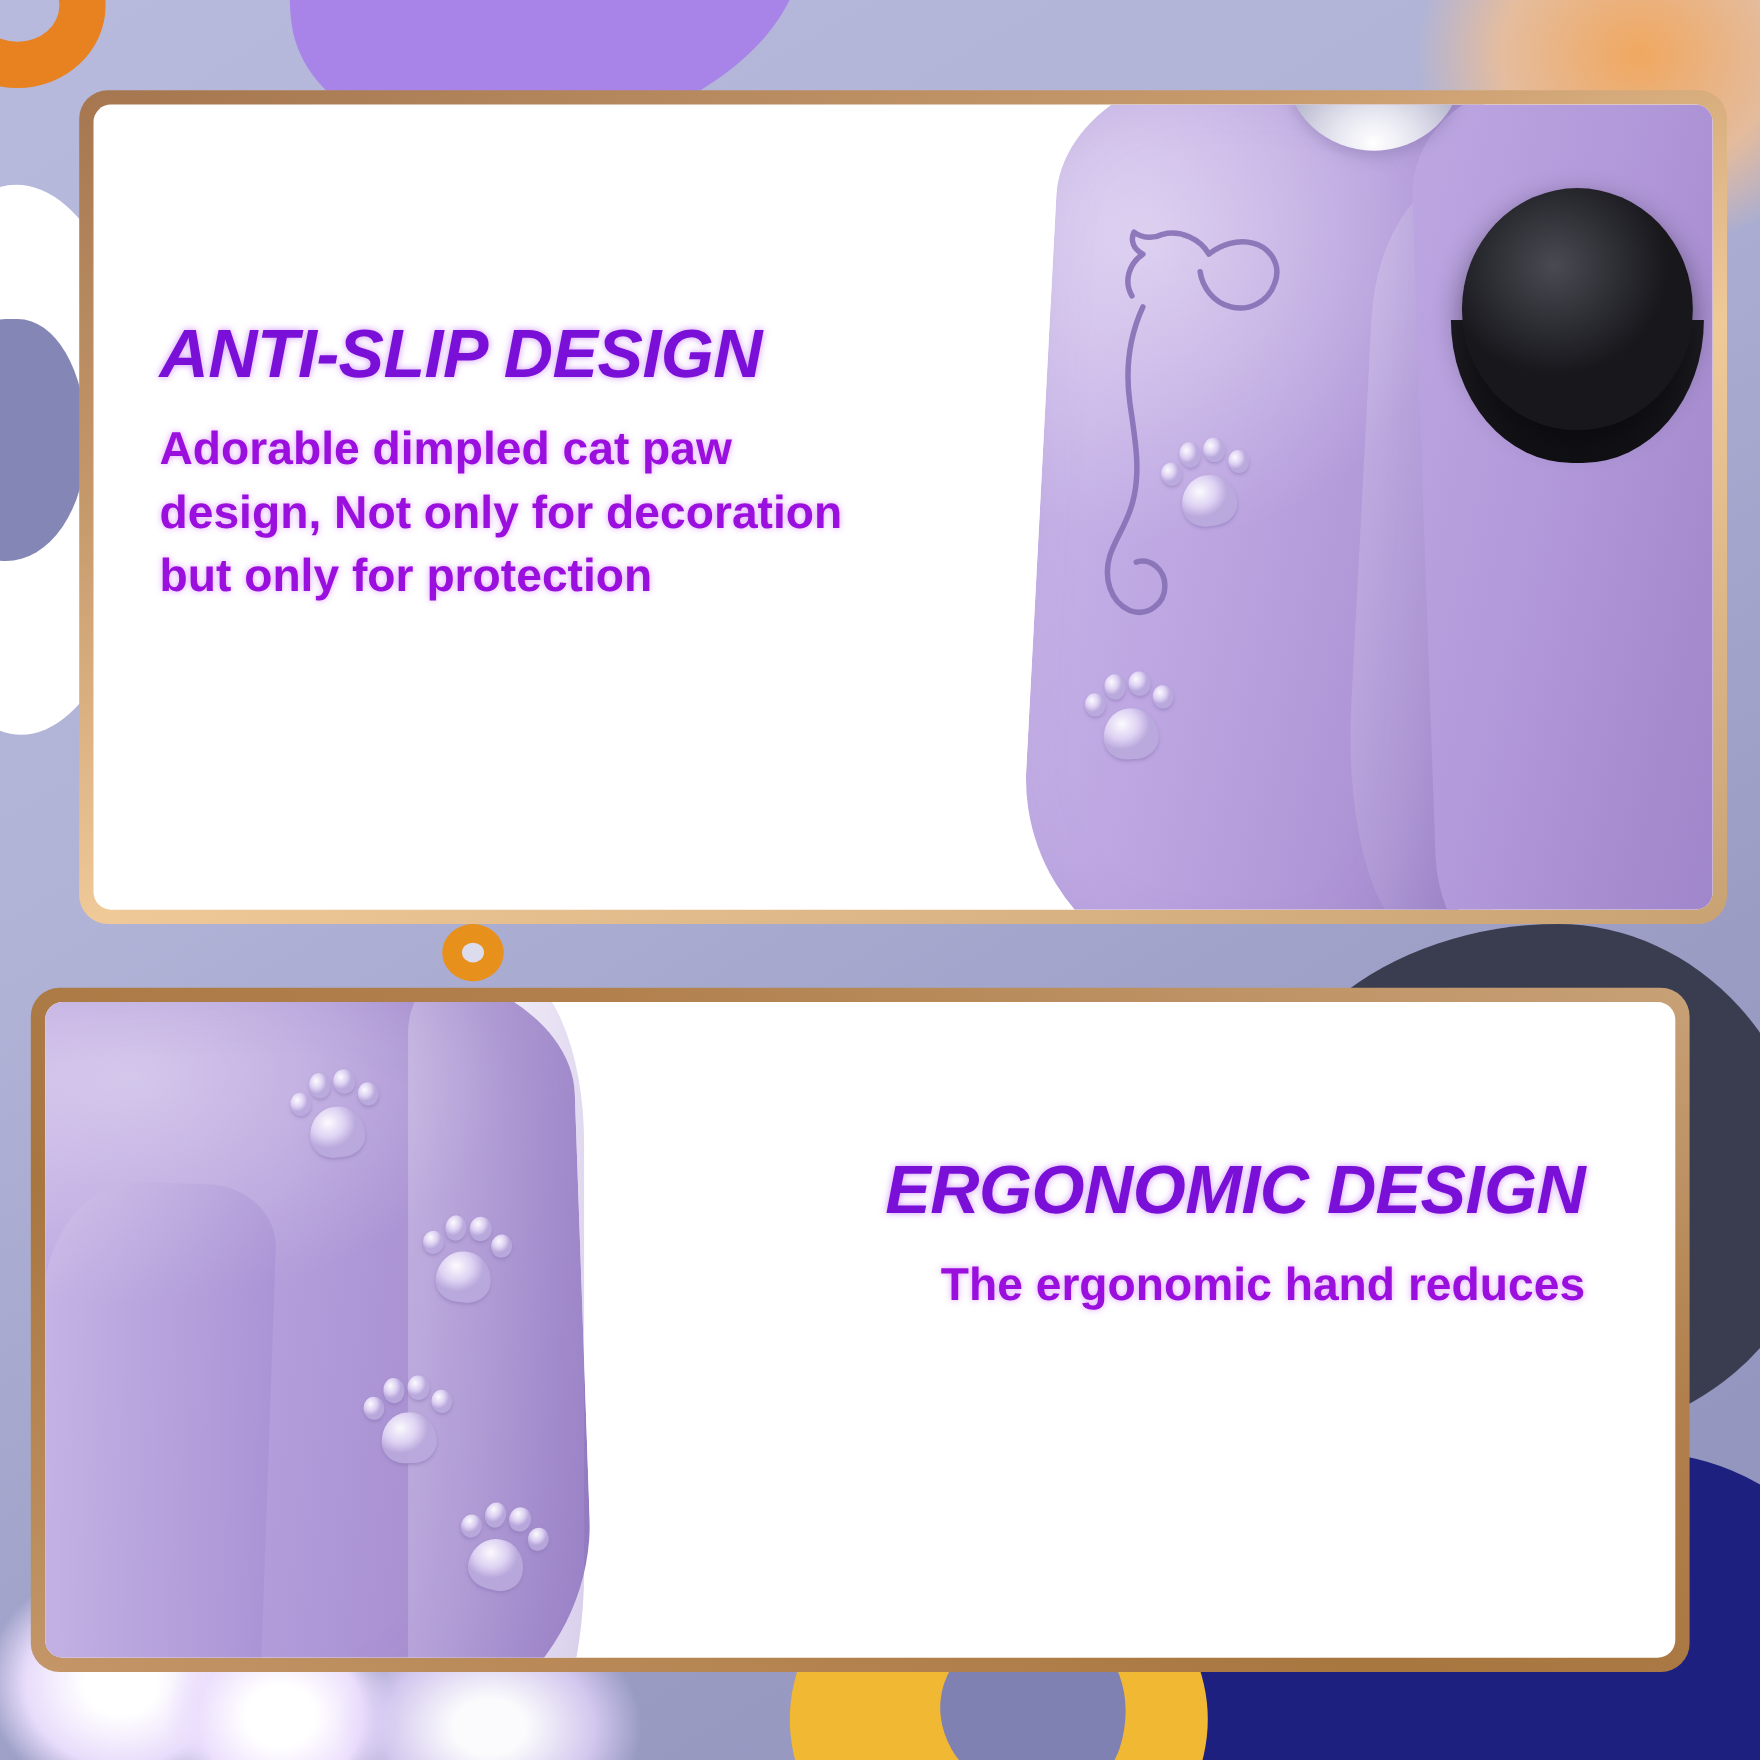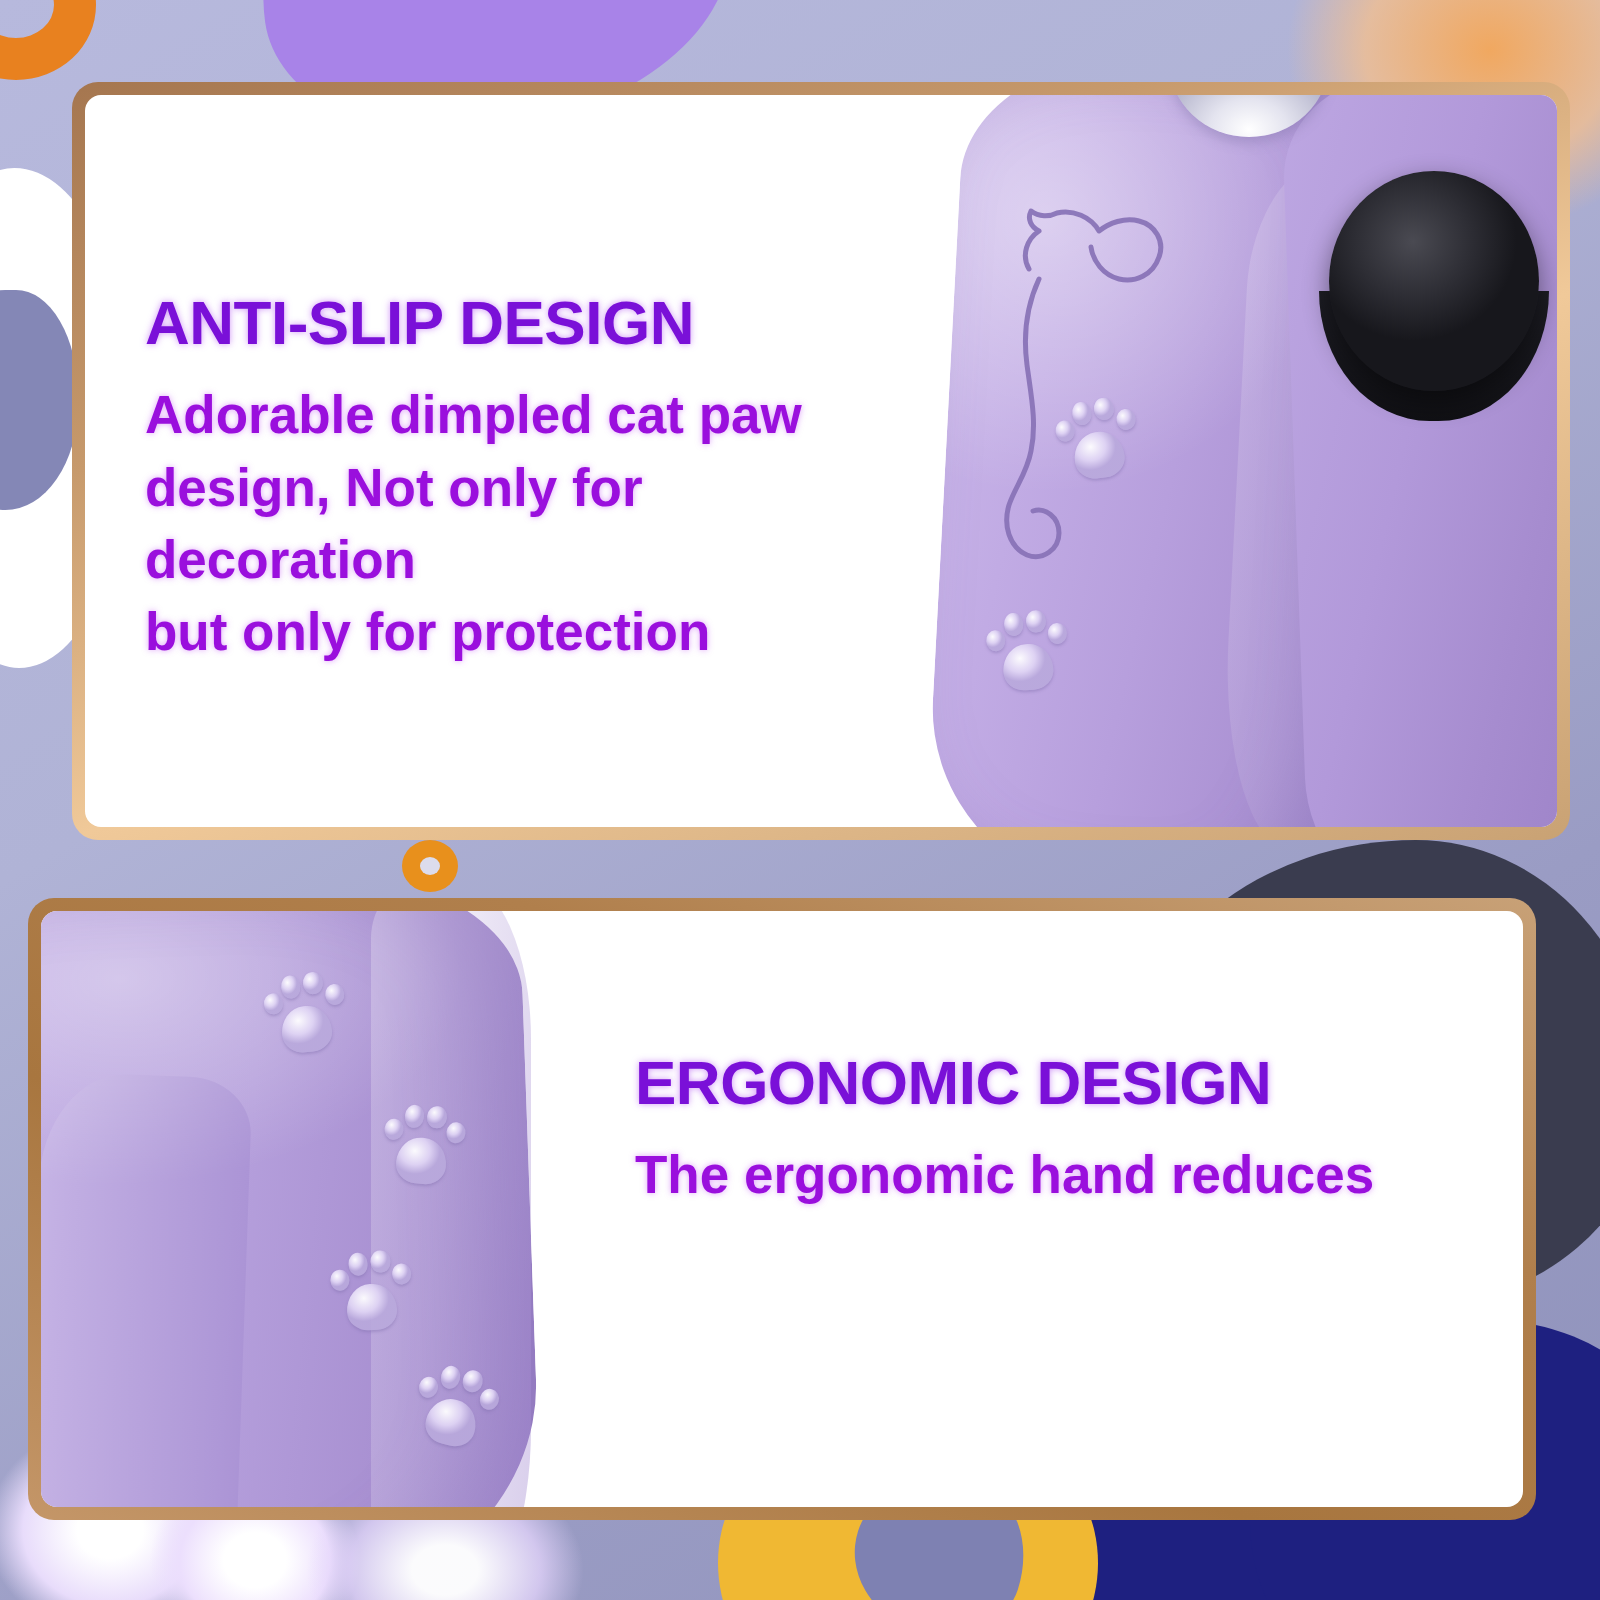--- a/index.html
+++ b/index.html
@@ -116,20 +116,21 @@
     background: linear-gradient(160deg, #a5764f 0%, #c79a6c 30%, #f0c999 58%, #c9a274 100%);
     padding: 13px;
     box-sizing: border-box;
   }
   .panel-bottom {
     left: 28px; top: 898px;
     width: 1508px; height: 622px;
     background: linear-gradient(200deg, #c8a177 0%, #b07f4c 32%, #a8763f 62%, #c49668 100%);
     padding: 13px;
     box-sizing: border-box;
+    text-align: right;
   }
   .panel-inner {
     position: relative;
     flex: 1;
     background: #ffffff;
     border-radius: 16px;
     overflow: hidden;
     display: flex;
   }
   .panel-top .panel-inner { flex-direction: row; }
@@ -150,23 +151,24 @@
   }
   .headline {
     font-size: 62px;
     font-weight: 700;
     letter-spacing: -0.5px;
     color: #7a10d8;
     text-shadow: 0 0 7px rgba(168,60,240,0.55);
     line-height: 1.04;
     margin: 0 0 24px 0;
     white-space: nowrap;
+    font-style: italic;
   }
   .subcopy {
-    font-size: 53px;
+    font-size: 42px;
     font-weight: 700;
     color: #9a0fdd;
     text-shadow: 0 0 6px rgba(190,70,245,0.5);
     line-height: 1.36;
     margin: 0;
   }
 
   
   .photo-top {
     position: absolute;

